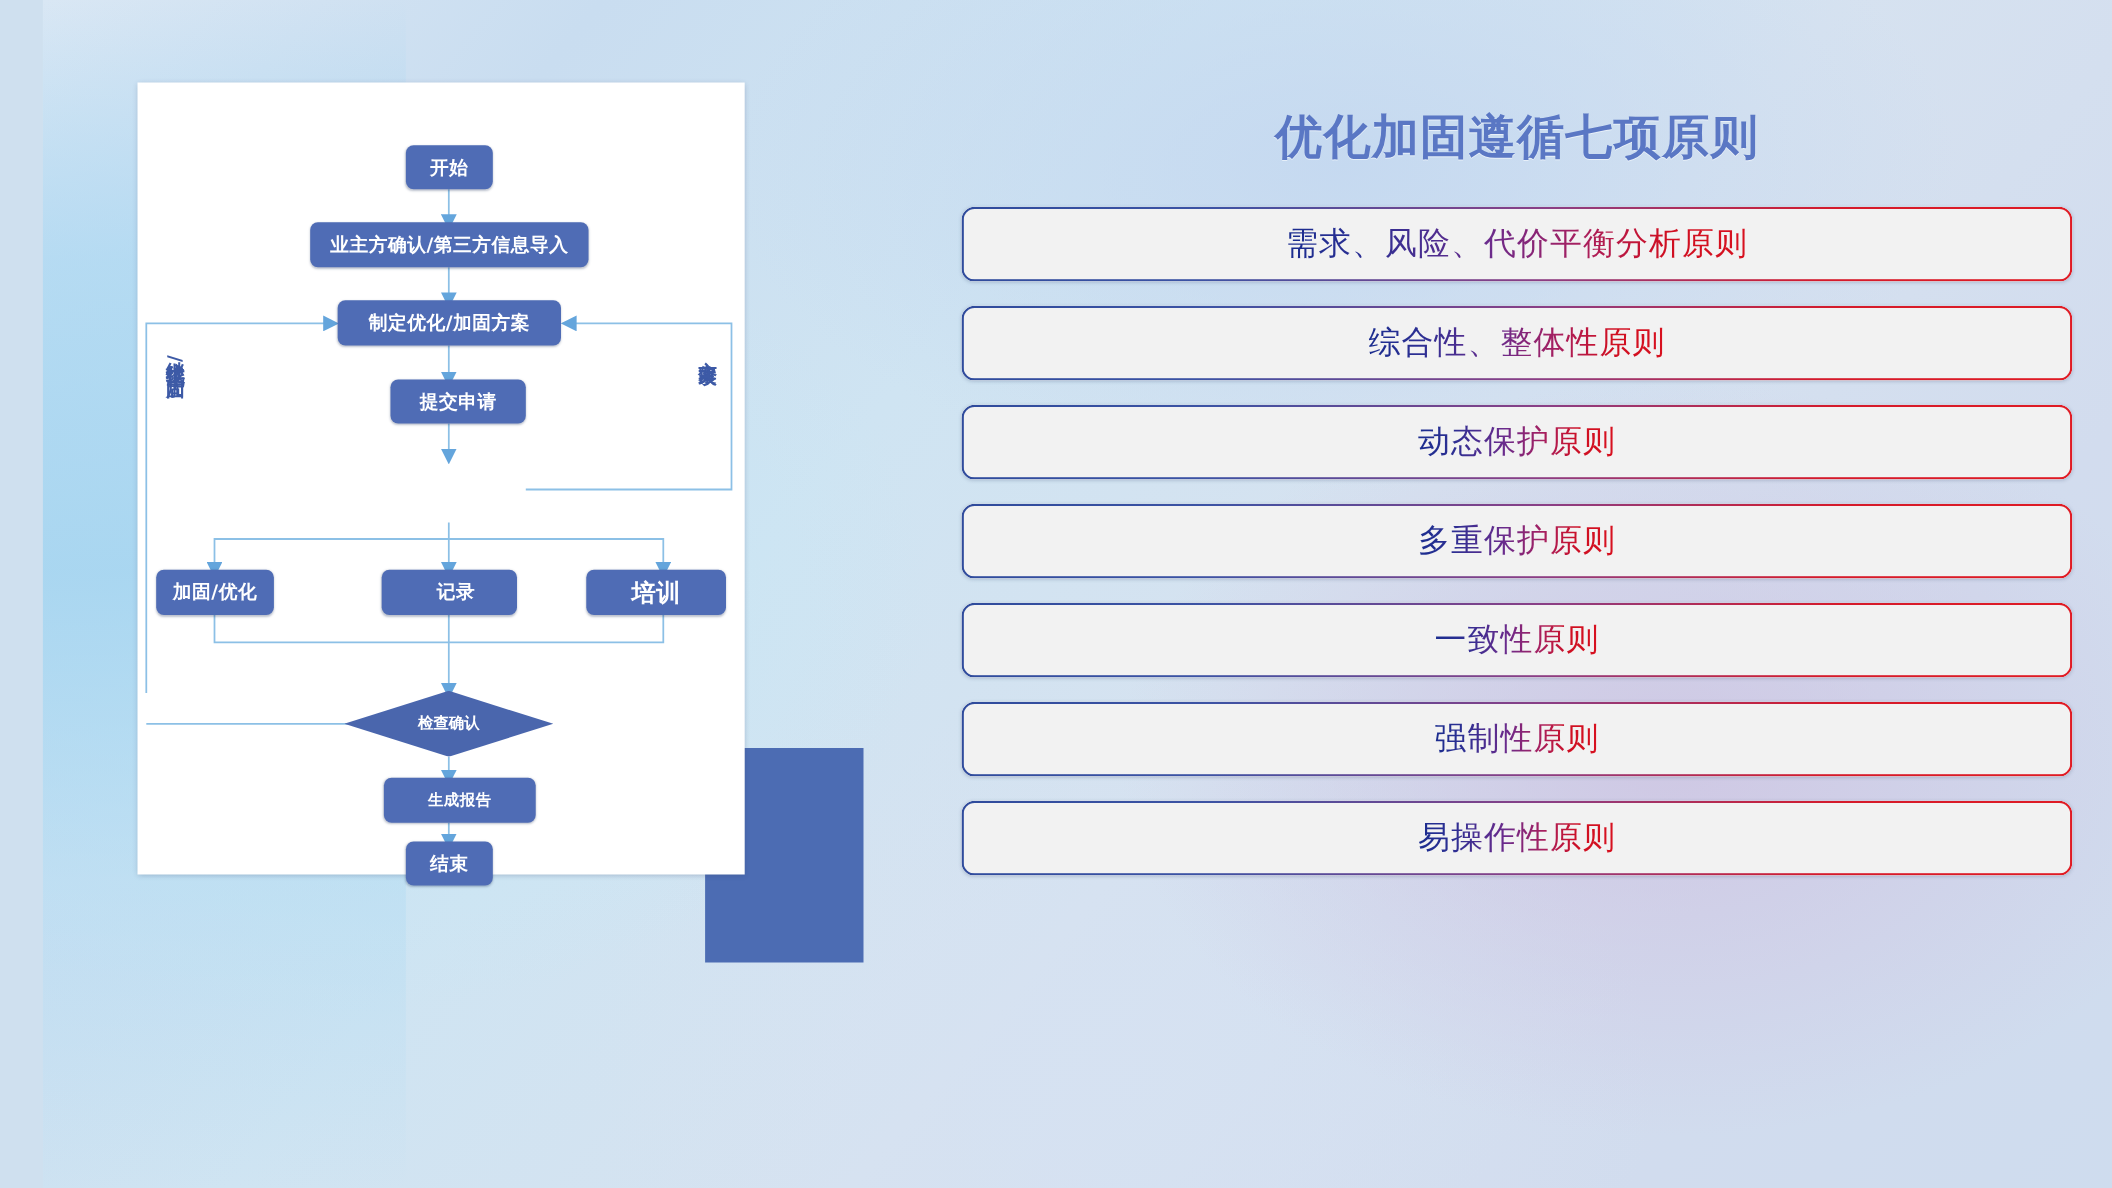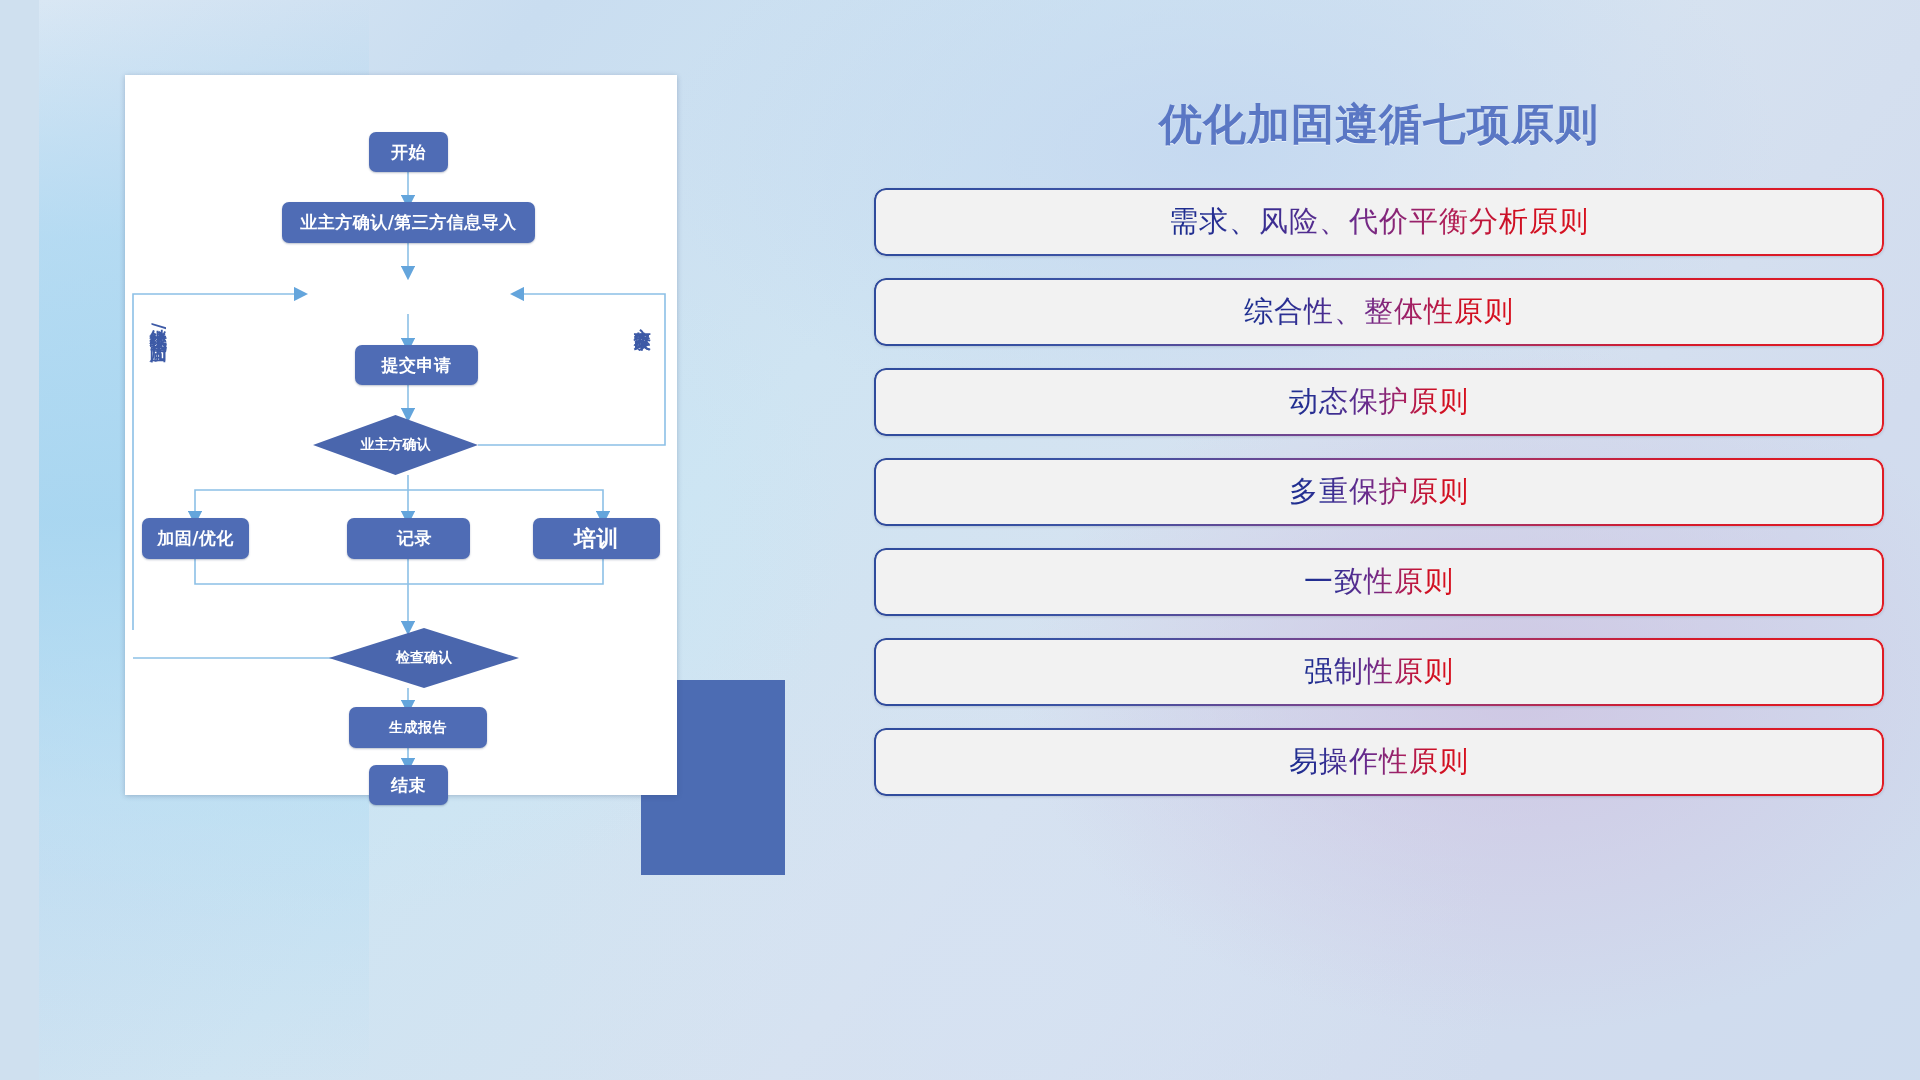--- a/index.html
+++ b/index.html
@@ -139,42 +139,42 @@
       </svg>
 
       <div class="node" style="left:244px;top:57px;width:79px;height:40px;font-size:17px;">
         <span>开始</span>
       </div>
 
       <div class="node" style="left:157px;top:127px;width:253px;height:41px;font-size:17px;">
         <span>业主方确认/第三方信息导入</span>
       </div>
 
+      <div class="node" style="left:182px;top:198px;width:203px;height:41px;font-size:17px;">
+        <span>制定优化/加固方案</span>
+      </div>
 
       <div class="node" style="left:230px;top:270px;width:123px;height:40px;font-size:17px;">
         <span>提交申请</span>
       </div>
 
-      <div class="diamond" style="left:188px;top:340px;width:165px;height:60px;font-size:14px;">
-        <span>业主方确认</span>
-      </div>
 
       <div class="node" style="left:17px;top:443px;width:107px;height:41px;font-size:17px;">
         <span>加固/优化</span>
       </div>
 
       <div class="node" style="left:222px;top:443px;width:123px;height:41px;font-size:17px;padding-left:12px;">
         <span>记录</span>
       </div>
 
       <div class="node" style="left:408px;top:443px;width:127px;height:41px;font-size:22px;">
         <span>培训</span>
       </div>
 
-      <div class="diamond" style="left:204px;top:553px;width:190px;height:60px;font-size:14px;">
+      <div class="diamond" style="left:188px;top:553px;width:190px;height:60px;font-size:14px;">
         <span>检查确认</span>
       </div>
 
       <div class="node" style="left:224px;top:632px;width:138px;height:41px;font-size:14px;font-family:Liberation Mono, monospace;">
         <span>生成报告</span>
       </div>
 
       <div class="node" style="left:244px;top:690px;width:79px;height:40px;font-size:17px;">
         <span>结束</span>
       </div>

